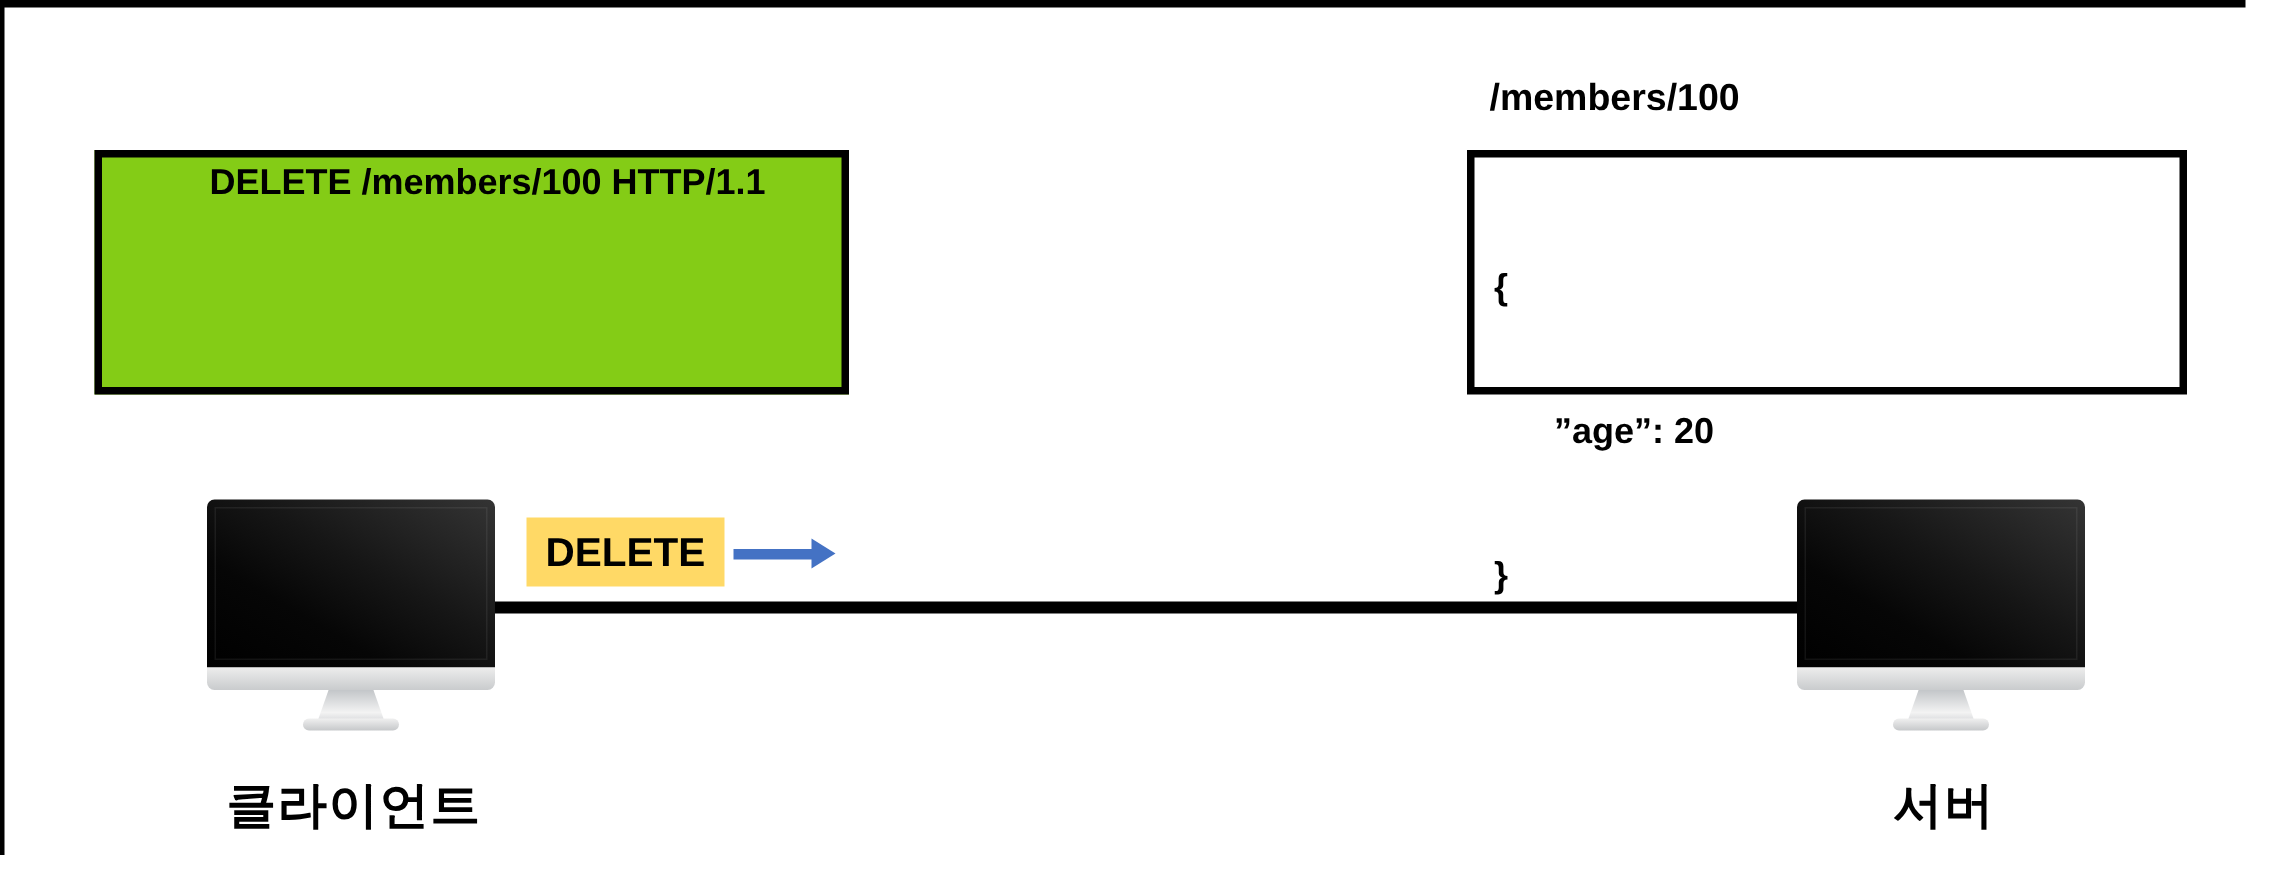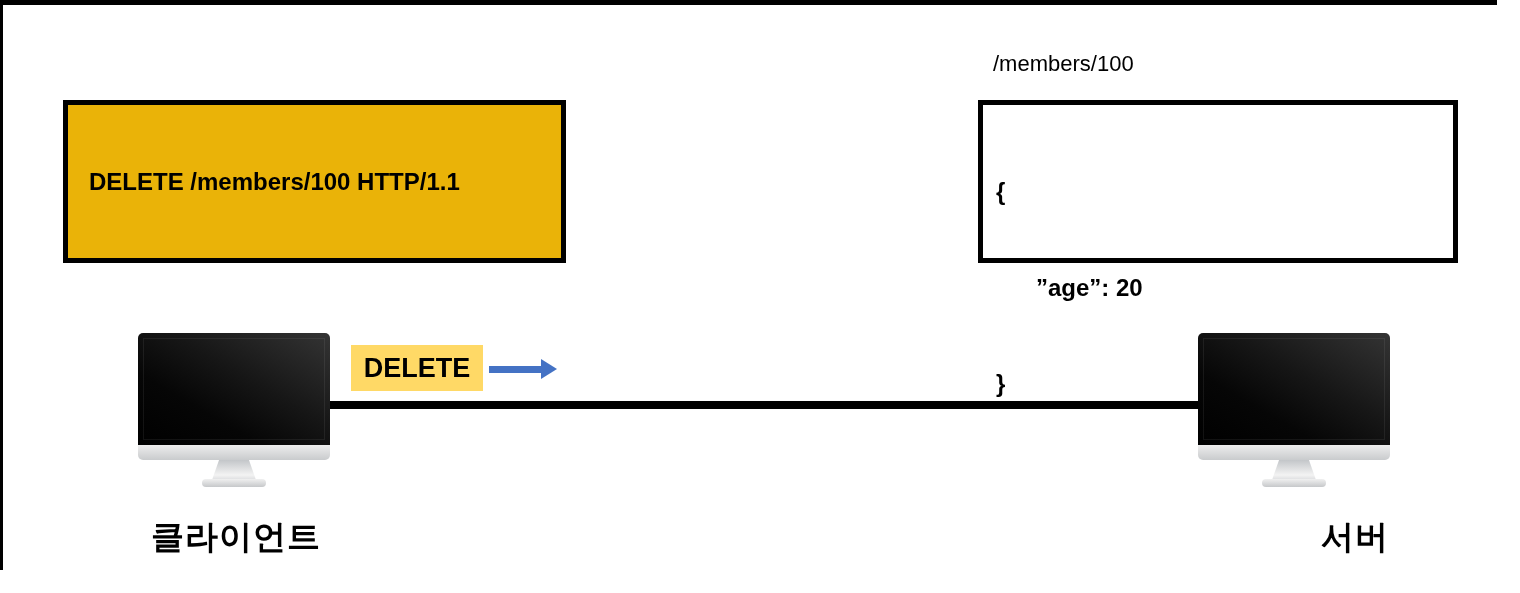--- a/index.html
+++ b/index.html
@@ -22,31 +22,31 @@
   .frame-left {
     position: absolute; left: 0; top: 0;
     width: 3px; height: 570px; background: #000;
   }
 
   
   .request-box {
     position: absolute; left: 63px; top: 100px;
     width: 503px; height: 163px;
     border: 5px solid #000;
-    background: #eab308;
-    display: flex; flex-direction: column; justify-content: center;
+    background: #84cc16;
+    display: flex; flex-direction: row; justify-content: center;
     padding-left: 21px;
     font-size: 24px; font-weight: 700; line-height: 33px;
     white-space: nowrap;
   }
 
   
   .resource-label {
     position: absolute; left: 993px; top: 51px;
-    font-size: 22px; font-weight: 400;
+    font-size: 25px; font-weight: 700;
     white-space: nowrap;
   }
   .resource-box {
     position: absolute; left: 978px; top: 100px;
     width: 480px; height: 163px;
     border: 5px solid #000;
     background: #fff;
     padding: 7px 0 0 13px;
     font-size: 24px; font-weight: 700; line-height: 32px;
     white-space: pre;
@@ -97,21 +97,21 @@
   
   .device-label {
     position: absolute; top: 515px;
     width: 300px;
     text-align: center;
     font-size: 33px; font-weight: 700;
     letter-spacing: 1px;
     white-space: nowrap;
   }
   .device-label.client-label { left: 86px; }
-  .device-label.server-label { left: 1205px; }
+  .device-label.server-label { left: 1146px; }
 
   
   .method-badge {
     position: absolute; left: 351px; top: 345px;
     width: 132px; height: 46px;
     background: var(--badge-yellow, #FFD966);
     display: flex; align-items: center; justify-content: center;
     font-size: 27px; font-weight: 700; color: #000; text-align: right;
   }
   .arrow-right { position: absolute; left: 489px; top: 355px; width: 70px; height: 28px; }

